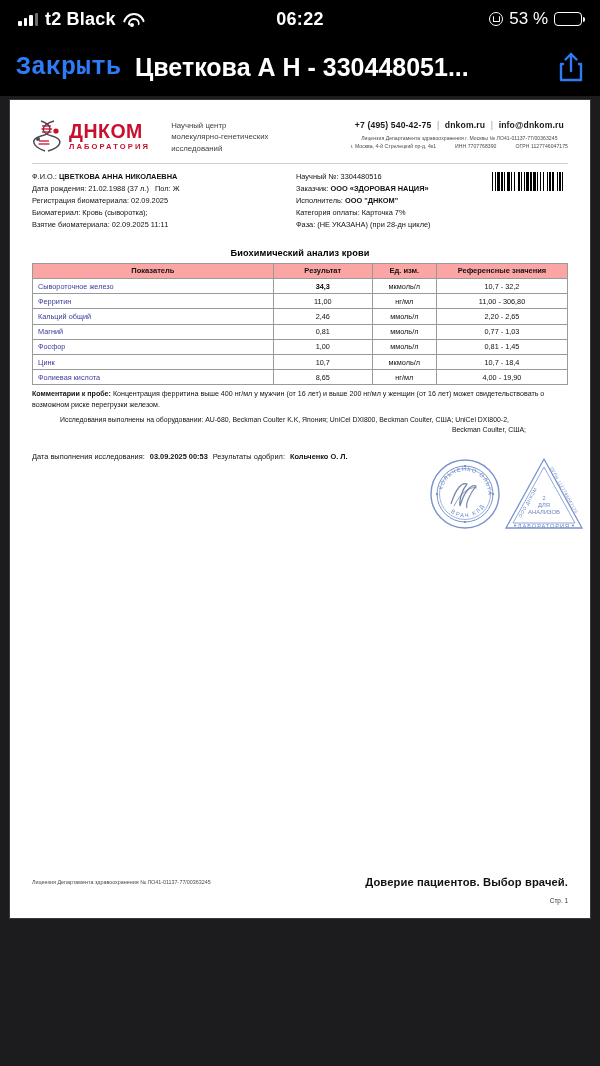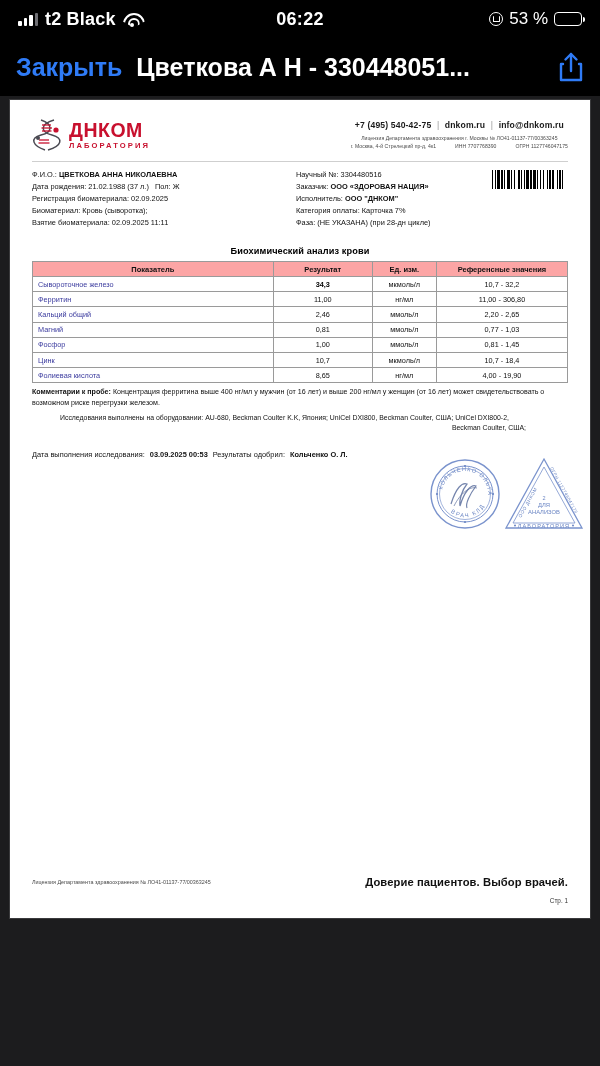--- a/index.html
+++ b/index.html
@@ -71,21 +71,21 @@
 
   
   .navbar {
     height: 58px; width: 600px;
     display: flex; align-items: center; padding: 0 16px;
     color: #fff;
   }
   .nav-close {
     color: #2f7bf6; font-size: 25px; font-weight: 600;
     white-space: nowrap; background: none; border: none;
-    font-family: Liberation Sans, sans-serif; cursor: pointer;
+    font-family: Liberation Mono, monospace; cursor: pointer;
   }
   .nav-title {
     flex: 1; font-size: 25px; font-weight: 700;
     margin-left: 14px; white-space: nowrap; overflow: hidden;
     text-overflow: ellipsis;
   }
   .share-icon { width: 26px; height: 30px; flex: none; }
 
   
   .doc-scroll {
@@ -254,20 +254,25 @@
             <line x1="7" y1="22" x2="17" y2="22"></line>
             <line x1="6.5" y1="25" x2="17.5" y2="25"></line>
           </g>
           <circle cx="24" cy="12" r="2.6" fill="#c8102e"></circle>
           <circle cx="6" cy="20" r="2" fill="#4a4a52"></circle>
         </svg>
         <div class="logo-words">
           <div class="logo-main">ДНКОМ</div>
           <div class="logo-sub">ЛАБОРАТОРИЯ</div>
         </div>
+        <div class="logo-tag">
+          <div>Научный центр</div>
+          <div>молекулярно-генетических</div>
+          <div>исследований</div>
+        </div>
       </div>
 
       <div class="contact-block">
         <div class="contact-line">
           <span>+7 (495) 540-42-75</span>
           <span class="sep">|</span>
           <span>dnkom.ru</span>
           <span class="sep">|</span>
           <span>info@dnkom.ru</span>
         </div>

